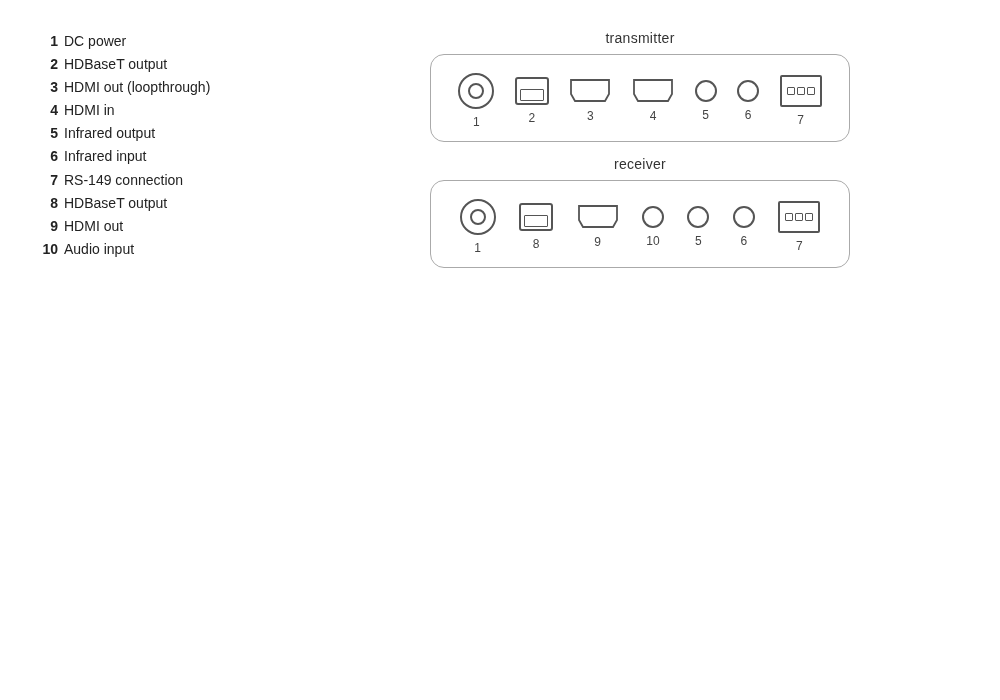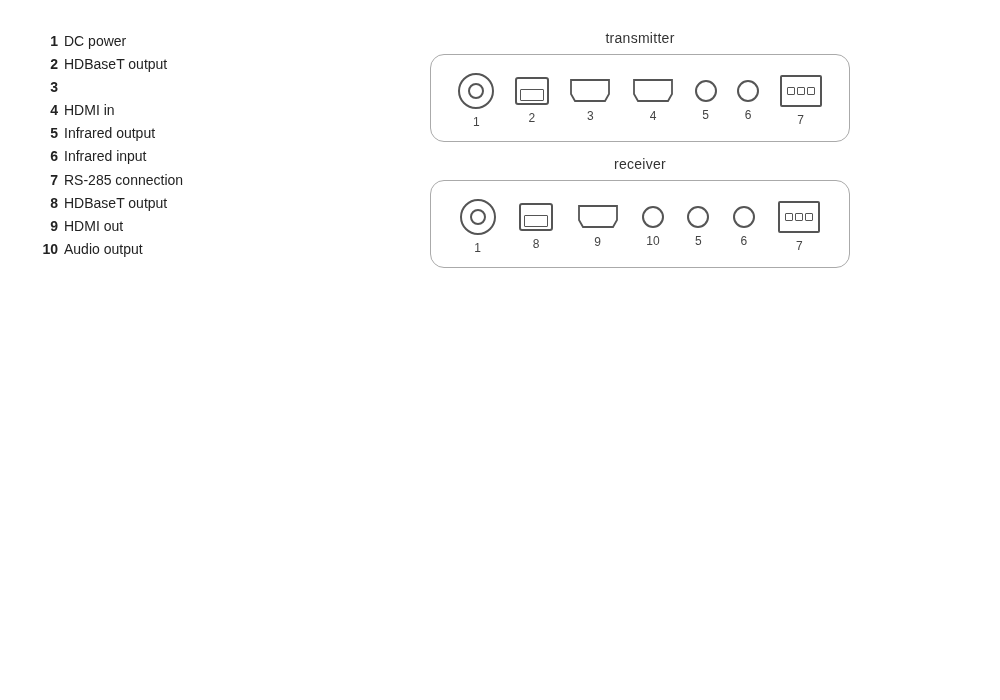--- a/index.html
+++ b/index.html
@@ -158,48 +158,49 @@
       <div class="legend-item">
     <span class="legend-num">1</span>
     <span class="legend-text">DC power</span>
   </div>
       <div class="legend-item">
     <span class="legend-num">2</span>
     <span class="legend-text">HDBaseT output</span>
   </div>
       <div class="legend-item">
     <span class="legend-num">3</span>
+    <span class="legend-text">HDMI out (loopthrough)</span>
   </div>
       <div class="legend-item">
     <span class="legend-num">4</span>
     <span class="legend-text">HDMI in</span>
   </div>
       <div class="legend-item">
     <span class="legend-num">5</span>
     <span class="legend-text">Infrared output</span>
   </div>
       <div class="legend-item">
     <span class="legend-num">6</span>
     <span class="legend-text">Infrared input</span>
   </div>
       <div class="legend-item">
     <span class="legend-num">7</span>
-    <span class="legend-text">RS-285 connection</span>
+    <span class="legend-text">RS-149 connection</span>
   </div>
       <div class="legend-item">
     <span class="legend-num">8</span>
     <span class="legend-text">HDBaseT output</span>
   </div>
       <div class="legend-item">
     <span class="legend-num">9</span>
     <span class="legend-text">HDMI out</span>
   </div>
       <div class="legend-item">
     <span class="legend-num">10</span>
-    <span class="legend-text">Audio output</span>
+    <span class="legend-text">Audio input</span>
   </div>
     </div>
 
   <div class="diagrams" id="diagrams-container">
       <div class="diagram-section">
         <div class="diagram-label">transmitter</div>
         <div class="device-box">
           <div class="ports-row">
             <div class="port-item">
               <div class="port-dc"></div>

